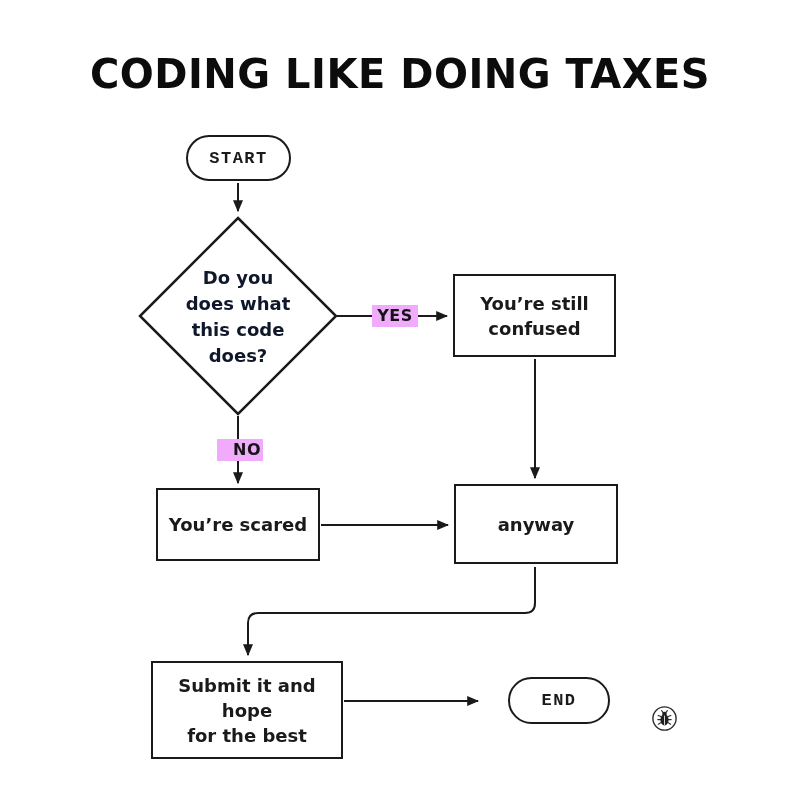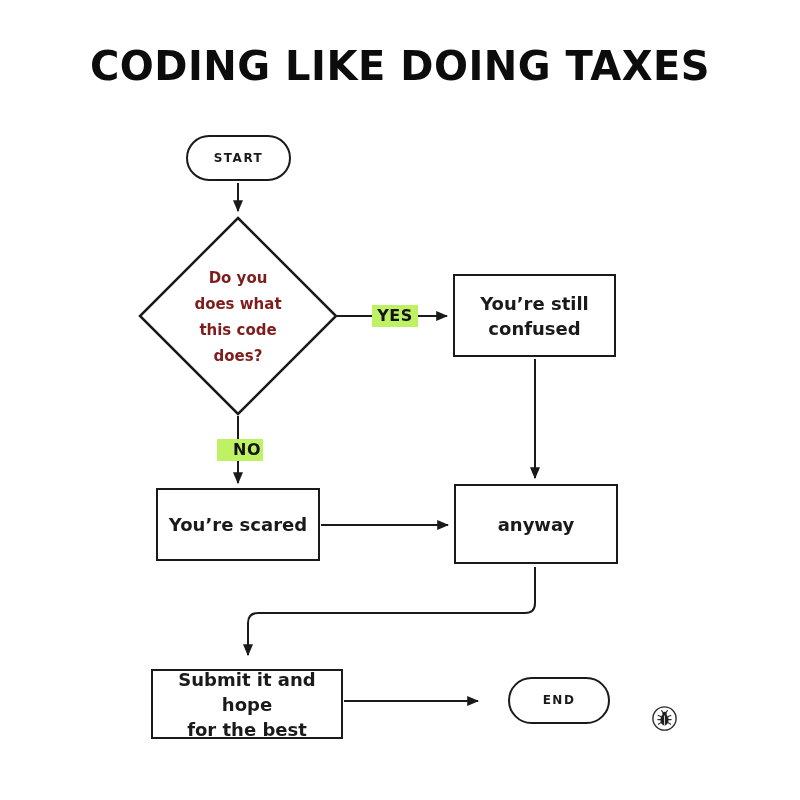--- a/index.html
+++ b/index.html
@@ -15,21 +15,21 @@
     position: relative;
     width: 800px;
     height: 800px;
     background: #ffffff;
   }
   .title {
     position: absolute;
     left: 0;
     right: 0;
     top: 44px;
-    margin: 0;
+    margin: 8px;
     text-align: center;
     font-size: 40px;
     line-height: 1.1;
     font-weight: 800;
     letter-spacing: 0.5px;
     color: #0c0c0c;
     white-space: nowrap;
   }
   svg.wires {
     position: absolute;
@@ -49,39 +49,40 @@
     align-items: center;
     justify-content: center;
     text-align: center;
     font-weight: 700;
     font-size: 18px;
     line-height: 25px;
   }
   .node .ln { display: block; }
   .pill {
     border-radius: 24px;
-    font-size: 12px;
+    font-size: 17px;
     letter-spacing: 1.5px;
+    font-family: Liberation Mono, monospace;
   }
   .decision-label {
     position: absolute;
     left: 175px;
     top: 265px;
     width: 126px;
     height: 104px;
-    color: #7f1d1d;
+    color: #0f172a;
     font-weight: 700;
-    font-size: 15px;
+    font-size: 18px;
     line-height: 26px;
     text-align: center;
   }
   .decision-label .ln { display: block; }
   .edge-label {
     position: absolute;
-    background: #bef264;
+    background: #f0abfc;
     color: #141414;
     font-weight: 700;
     font-size: 16px;
     line-height: 22px;
     letter-spacing: 0.5px;
     text-align: center;
     padding: 0 2px;
   }
   .edge-label.yes { left: 372px; top: 305px; width: 42px; }
   .edge-label.no  { left: 217px; top: 439px; width: 42px; text-align: right; }
@@ -145,21 +146,21 @@
   </div>
 
   <div class="node" style="left:156px; top:488px; width:164px; height:73px;">
     <span class="ln">You’re scared</span>
   </div>
 
   <div class="node" style="left:454px; top:484px; width:164px; height:80px;">
     <span class="ln">anyway</span>
   </div>
 
-  <div class="node" style="left:151px; top:661px; width:192px; height:70px;margin-top:8px;">
+  <div class="node" style="left:151px; top:661px; width:192px; height:98px;">
     <span class="ln">Submit it and hope</span>
     <span class="ln">for the best</span>
   </div>
 
   <div class="node pill" style="left:508px; top:677px; width:102px; height:47px;">
     <span class="ln">END</span>
   </div>
 
   <div class="watermark">
     <svg viewBox="0 0 27 27" width="27" height="27">

